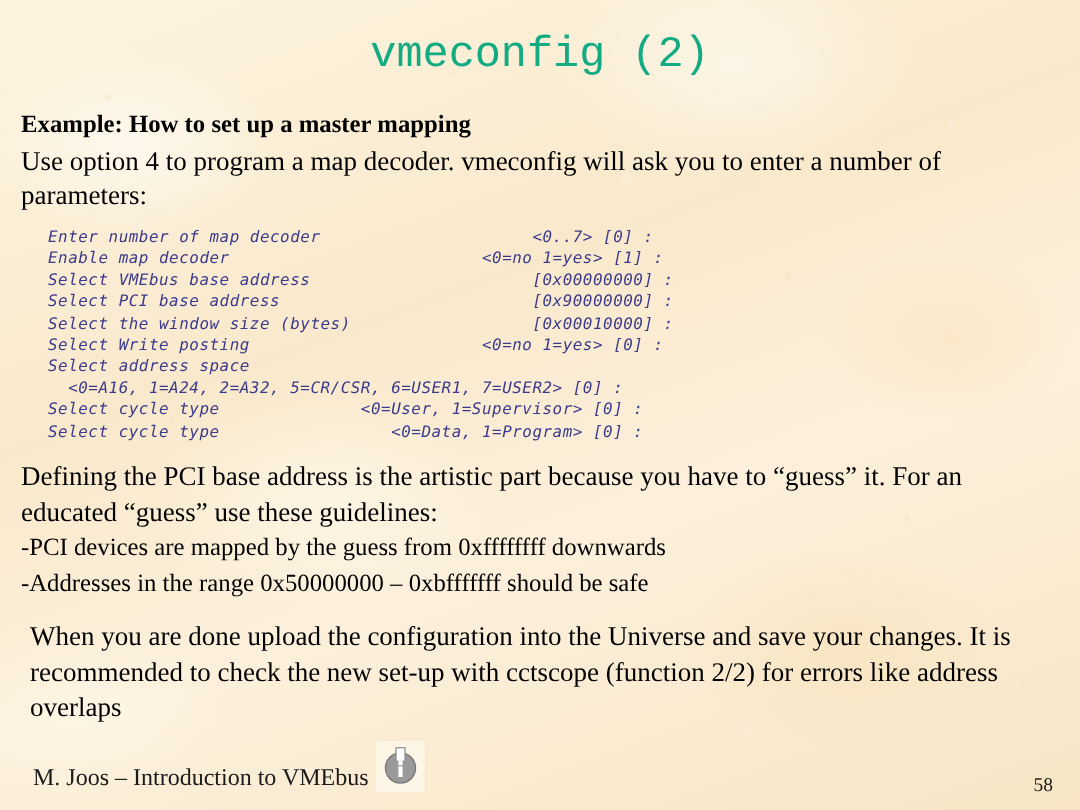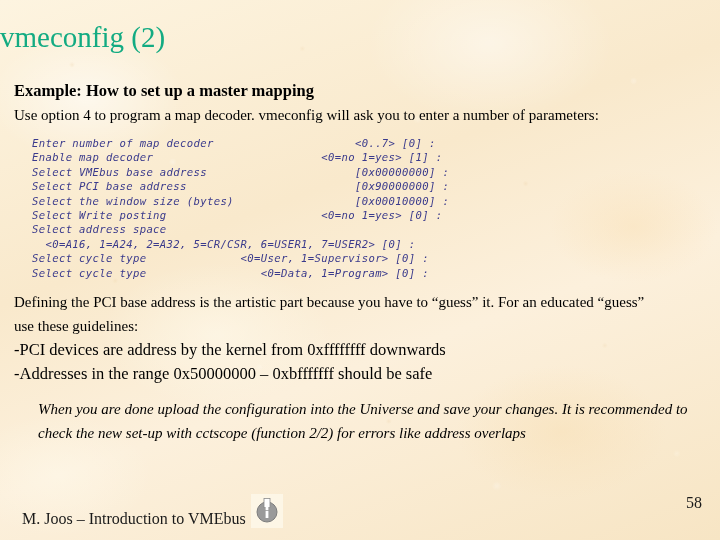--- a/index.html
+++ b/index.html
@@ -50,44 +50,45 @@
       radial-gradient(circle 5px at 69% 90%, rgba(255,255,255,0.5) 0%, rgba(255,255,255,0) 100%),
       radial-gradient(circle 3px at 84% 64%, rgba(235,206,160,0.45) 0%, rgba(235,206,160,0) 100%),
       radial-gradient(circle 4px at 94% 84%, rgba(255,252,243,0.5) 0%, rgba(255,252,243,0) 100%);
   }
 
   #slide-title {
     position: absolute;
     top: 20px;
     left: 0;
     width: 720px;
+    text-align: center;
     font-size: 29px;
     line-height: 34px;
     color: #13ab82;
-    font-family: Liberation Serif, serif;
+    font-family: Liberation Mono, monospace;
     white-space: nowrap;
   }
 
   #body-area {
     position: absolute;
-    top: 80px;
+    top: 72px;
     left: 14px;
     width: 692px;
   }
 
   .lead-bold {
     font-size: 16.5px;
     line-height: 22px;
     font-weight: bold;
     color: #000000;
     margin: 0;
   }
 
   .para {
-    font-size: 15px;
+    font-size: 18px;
     line-height: 23px;
     color: #000000;
     margin: 0;
   }
 
   #intro-para {
     margin-top: 2px;
     width: 660px;
   }
 
@@ -119,41 +120,40 @@
   }
 
   #guide-lines li {
     font-size: 16.5px;
     line-height: 23.5px;
     color: #000000;
   }
 
   #closing-para {
     margin-top: 13px;
-    margin-left: 24px;
+    margin-left: 6px;
     width: 660px;
     line-height: 23.5px;
-    font-style: italic;
   }
 
   #footer-text {
     position: absolute;
     left: 22px;
     bottom: 13px;
     font-size: 16px;
     line-height: 16px;
     color: #1a1a1a;
     white-space: nowrap;
   }
 
   #slide-number {
     position: absolute;
     right: 18px;
-    bottom: 29px;
-    font-size: 16px;
+    bottom: 9px;
+    font-size: 13px;
     line-height: 16px;
     color: #1a1a1a;
     font-family: Liberation Serif, serif;
   }
 
   #info-icon-button {
     position: absolute;
     left: 251px;
     bottom: 12px;
     width: 32px;
@@ -191,21 +191,21 @@
 Select Write posting                       &lt;0=no 1=yes&gt; [0] :
 Select address space
   &lt;0=A16, 1=A24, 2=A32, 5=CR/CSR, 6=USER1, 7=USER2&gt; [0] :
 Select cycle type              &lt;0=User, 1=Supervisor&gt; [0] :
 Select cycle type                 &lt;0=Data, 1=Program&gt; [0] :</pre>
 
     <div id="mid-para-wrap">
       <p class="para">Defining the PCI base address is the artistic part because you have to “guess” it. For an educated “guess” use these guidelines:</p>
 
       <ul id="guide-lines">
-        <li>-PCI devices are address by the kernel from 0xffffffff downwards</li>
+        <li>-PCI devices are mapped by the guess from 0xffffffff downwards</li>
         <li>-Addresses in the range 0x50000000 – 0xbfffffff should be safe</li>
       </ul>
     </div>
 
     <p class="para" id="closing-para">When you are done upload the configuration into the Universe and save your changes. It is recommended to check the new set-up with cctscope (function 2/2) for errors like address overlaps</p>
 
   </div>
 
   <div id="footer-text">M. Joos – Introduction to VMEbus</div>
 

